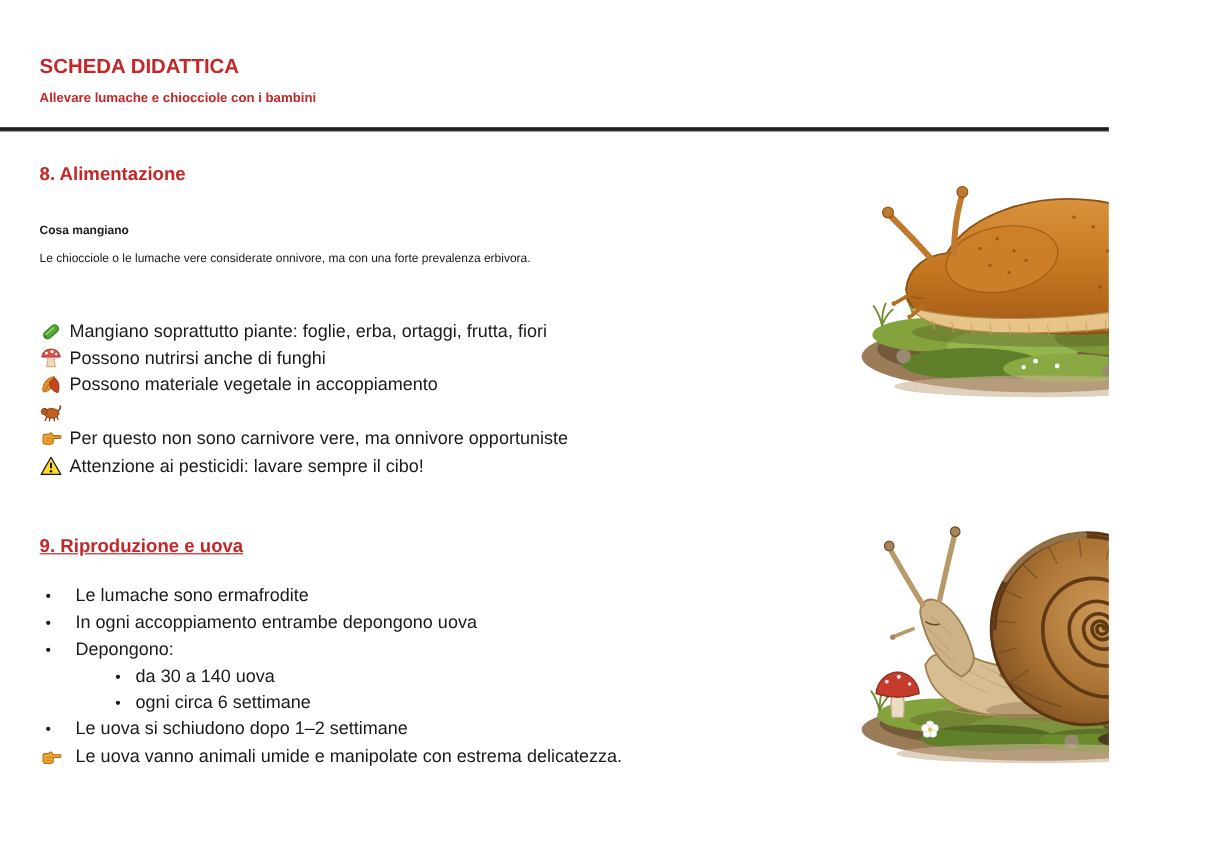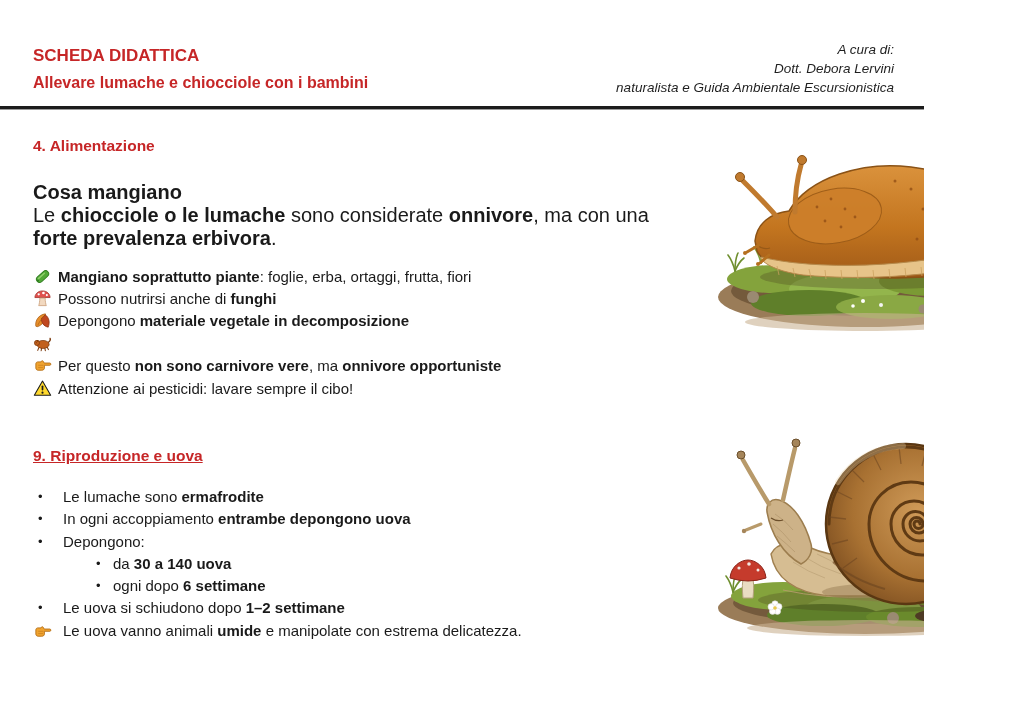--- a/index.html
+++ b/index.html
@@ -6,35 +6,35 @@
   body{background:#ffffff;}
   .page{
     position:relative;
     width:924px;height:709px;
     background:#ffffff;
     overflow:hidden;
     font-family:"Liberation Sans", sans-serif;
     color:var(--text,#1a1a1a);
     margin-top:20px;
   }
-  .b{font-weight:bold;}
+  .b{font-weight:normal;}
 
   
   .hdr-left{position:absolute;left:33px;top:22px;}
   .title1{font-size:17px;font-weight:bold;color:var(--accent,#c62627);line-height:27px;}
-  .title2{font-size:16px;font-weight:bold;color:var(--accent,#c62627);line-height:27px;}
+  .title2{font-size:11px;font-weight:bold;color:var(--accent,#c62627);line-height:27px;}
   .hdr-right{position:absolute;right:30px;top:20px;text-align:right;font-style:italic;font-size:13.5px;line-height:19px;color:#1f1f1f;}
   .rule{position:absolute;left:0;top:86px;width:1024px;height:3px;background:var(--rule,#1c1c1c);border-bottom:1px solid #9a9a9a;}
 
   
   .col{position:absolute;left:33px;top:0;width:648px;}
   .sec-h{position:absolute;font-size:15.5px;font-weight:bold;color:var(--accent,#c62627);}
   .sec8-h{top:117px;left:0;}
   .sec9-h{top:427px;left:0;text-decoration:underline;}
-  .intro{position:absolute;top:161px;left:0;width:632px;font-size:20px;line-height:23px;}
+  .intro{position:absolute;top:161px;left:0;width:632px;font-size:10px;line-height:23px;}
   .intro .lead{font-weight:bold;}
 
   .ilist{position:absolute;top:245px;left:0;}
   .irow{display:flex;align-items:center;height:22.4px;font-size:15px;white-space:nowrap;}
   .irow .icn{width:19px;height:19px;flex:0 0 19px;margin-right:6px;display:inline-flex;align-items:center;justify-content:center;}
   .irow .icn svg{display:block;}
 
   .blist{position:absolute;top:466px;left:0;}
   .brow{position:relative;height:22.3px;font-size:15px;line-height:22.3px;padding-left:30px;white-space:nowrap;}
   .brow .dot{position:absolute;left:5px;top:0;font-size:13px;}
@@ -51,34 +51,29 @@
 </head>
 <body>
 
 <div class="page" style="--accent: #c62627; --rule: #1c1c1c; --text: #1a1a1a;">
 
   <div class="hdr-left">
     <div class="title1">SCHEDA DIDATTICA</div>
     <div class="title2">Allevare lumache e chiocciole con i bambini</div>
   </div>
 
-  <div class="hdr-right">
-    <div>A cura di:</div>
-    <div>Dott. Debora Lervini</div>
-    <div>naturalista e Guida Ambientale Escursionistica</div>
-  </div>
 
   <div class="rule"></div>
 
   <div class="col">
-    <div class="sec-h sec8-h">4. Alimentazione</div>
+    <div class="sec-h sec8-h">8. Alimentazione</div>
 
     <div class="intro">
       <div class="lead">Cosa mangiano</div>
-      <div><span>Le </span><span class="b">chiocciole o le lumache</span><span> sono considerate </span><span class="b">onnivore</span><span>, ma con una </span><span class="b">forte prevalenza erbivora</span><span>.</span></div>
+      <div><span>Le </span><span class="b">chiocciole o le lumache</span><span> vere considerate </span><span class="b">onnivore</span><span>, ma con una </span><span class="b">forte prevalenza erbivora</span><span>.</span></div>
     </div>
 
     <div class="ilist">
         <div class="irow">
           <span class="icn">
             <svg width="19" height="19" viewBox="0 0 20 20">
               <g transform="rotate(-42 10 10)">
                 <rect x="2.5" y="6.8" width="15" height="6.6" rx="3.3" fill="#53a938" stroke="#2e7d1e" stroke-width="1"></rect>
                 <rect x="4.5" y="8" width="10" height="1.6" rx="0.8" fill="#8fd06b"></rect>
                 <circle cx="3.6" cy="10" r="1.1" fill="#2e7d1e"></circle>
@@ -100,21 +95,21 @@
           <span><span>Possono nutrirsi anche di </span><span class="b">funghi</span><span></span></span>
         </div>
         <div class="irow">
           <span class="icn">
             <svg width="19" height="19" viewBox="0 0 20 20">
               <path d="M3 16 C2 10 6 4 13 3 C13 10 10 15 4.5 16.5 Z" fill="#e8902a" stroke="#a85a14" stroke-width="0.8"></path>
               <path d="M13 4 C17 7 18 12 16 17 C11 16 8.5 12 9 7.5 Z" fill="#c0471f" stroke="#8a2f10" stroke-width="0.8"></path>
               <path d="M5 15 C7 11 9 8 12 5" stroke="#a85a14" stroke-width="0.7" fill="none"></path>
             </svg>
           </span>
-          <span><span>Depongono </span><span class="b">materiale vegetale in decomposizione</span><span></span></span>
+          <span><span>Possono </span><span class="b">materiale vegetale in accoppiamento</span><span></span></span>
         </div>
         <div class="irow">
           <span class="icn">
             <svg width="19" height="19" viewBox="0 0 20 20">
               <path d="M16 9 C18 7.5 18.6 5.8 18 4.6" stroke="#7c3a0d" stroke-width="1.4" fill="none" stroke-linecap="round"></path>
               <ellipse cx="10.5" cy="11" rx="6.5" ry="4.2" fill="#c2601d" stroke="#7c3a0d" stroke-width="0.8"></ellipse>
               <circle cx="4.2" cy="9.4" r="2.7" fill="#c2601d" stroke="#7c3a0d" stroke-width="0.8"></circle>
               <circle cx="4.9" cy="7.2" r="0.9" fill="#7c3a0d"></circle>
               <circle cx="3.4" cy="9.2" r="0.5" fill="#3a1c06"></circle>
               <path d="M6 14.6 L5 17.2 M9 15.2 L8.6 17.6 M12.5 15.2 L13 17.6 M15 14 L16.2 16.4" stroke="#7c3a0d" stroke-width="1.1" stroke-linecap="round"></path>
@@ -143,21 +138,21 @@
         </div>
       </div>
 
     <div class="sec-h sec9-h">9. Riproduzione e uova</div>
 
     <div class="blist">
         <div class="brow"><span class="dot">•</span><span><span>Le lumache sono </span><span class="b">ermafrodite</span><span></span></span></div>
         <div class="brow"><span class="dot">•</span><span><span>In ogni accoppiamento </span><span class="b">entrambe depongono uova</span><span></span></span></div>
         <div class="brow"><span class="dot">•</span><span><span>Depongono:</span></span></div>
         <div class="brow lvl2"><span class="dot">•</span><span><span>da </span><span class="b">30 a 140 uova</span><span></span></span></div>
-        <div class="brow lvl2"><span class="dot">•</span><span><span>ogni dopo </span><span class="b">6 settimane</span><span></span></span></div>
+        <div class="brow lvl2"><span class="dot">•</span><span><span>ogni circa </span><span class="b">6 settimane</span><span></span></span></div>
         <div class="brow"><span class="dot">•</span><span><span>Le uova si schiudono dopo </span><span class="b">1–2 settimane</span><span></span></span></div>
         <div class="brow"><span class="icn">
             <svg width="19" height="19" viewBox="0 0 20 20">
               <path d="M3 8.2 C3 7 4 6.2 5.2 6.2 L8.4 6.2 C8.8 4.8 10.2 4.6 10.8 5.6 L11.8 7.4 L17.8 7.4 C19.1 7.4 19.1 9.8 17.8 9.8 L12 9.8 L12 12.8 C12 14.2 10.6 15 9.2 15 L5.4 15 C4 15 3 14 3 12.6 Z" fill="#f0a32f" stroke="#b26a10" stroke-width="0.9" stroke-linejoin="round"></path>
               <path d="M5.5 9.8 L11 9.8" stroke="#b26a10" stroke-width="0.7" opacity="0.7"></path>
               <path d="M5.5 12.2 L10.5 12.2" stroke="#b26a10" stroke-width="0.7" opacity="0.7"></path>
             </svg>
           </span><span><span>Le uova vanno animali </span><span class="b">umide</span><span> e manipolate con estrema delicatezza.</span></span></div>
       </div>
   </div>

